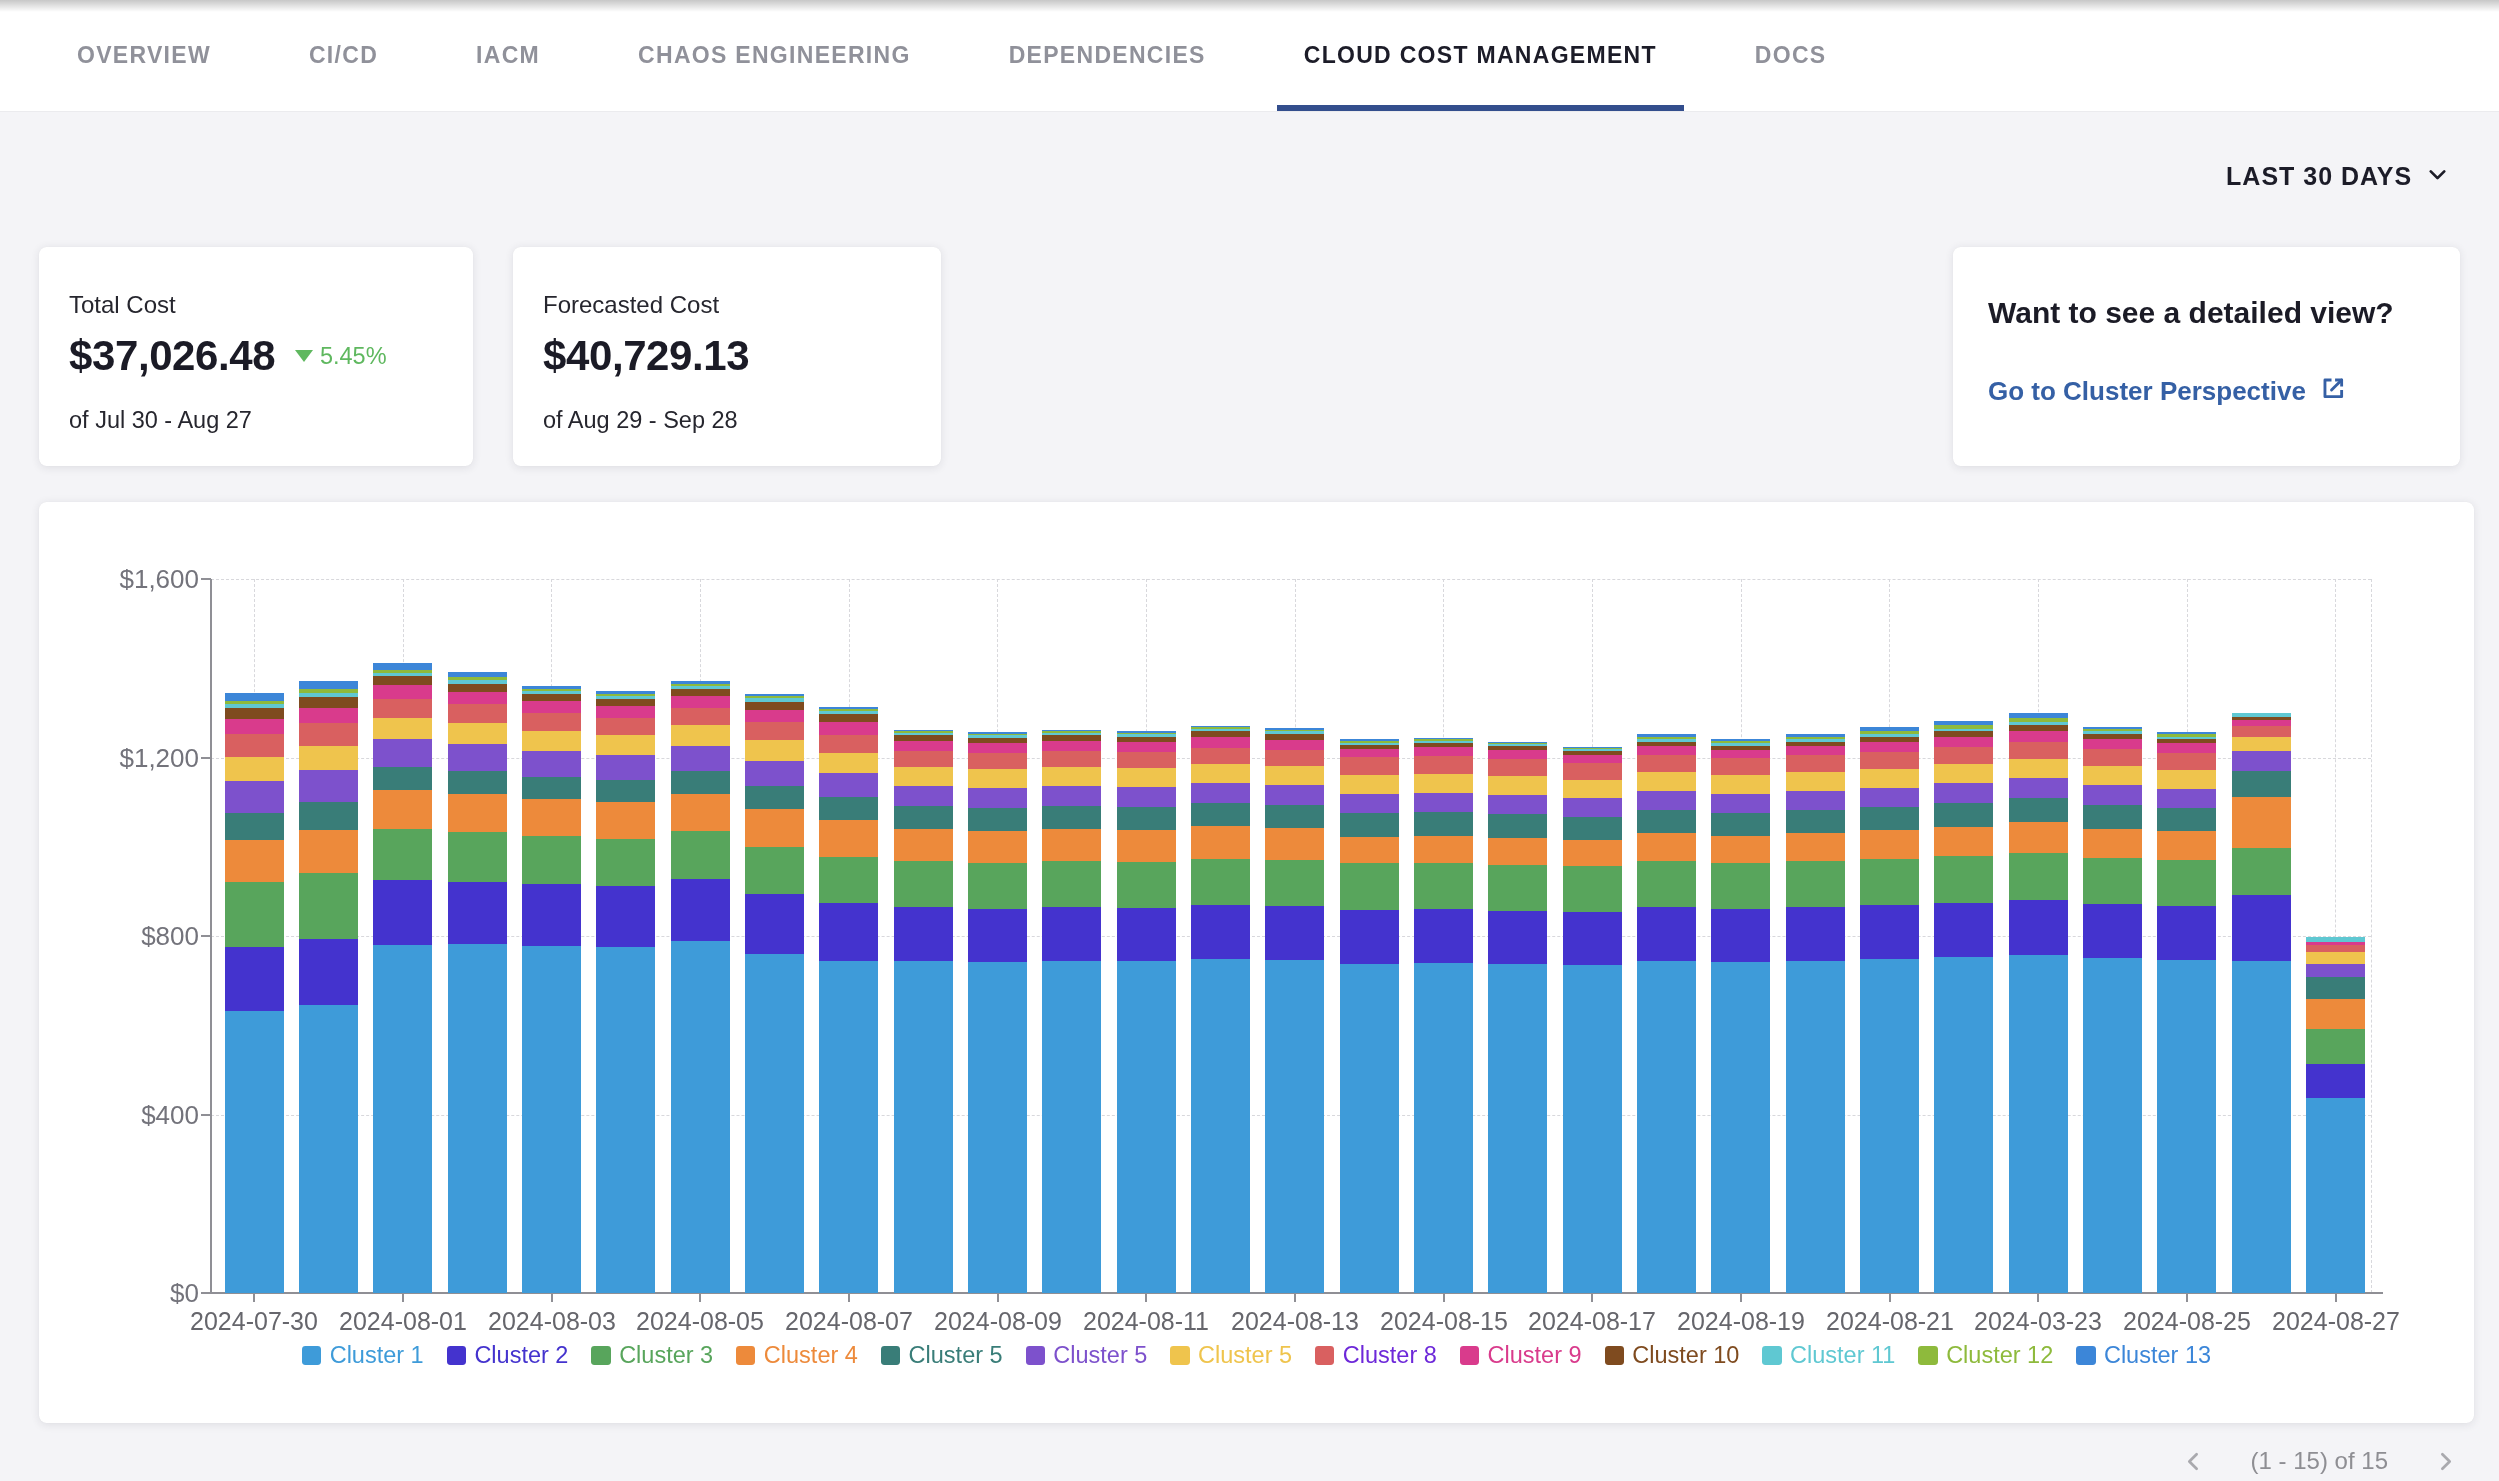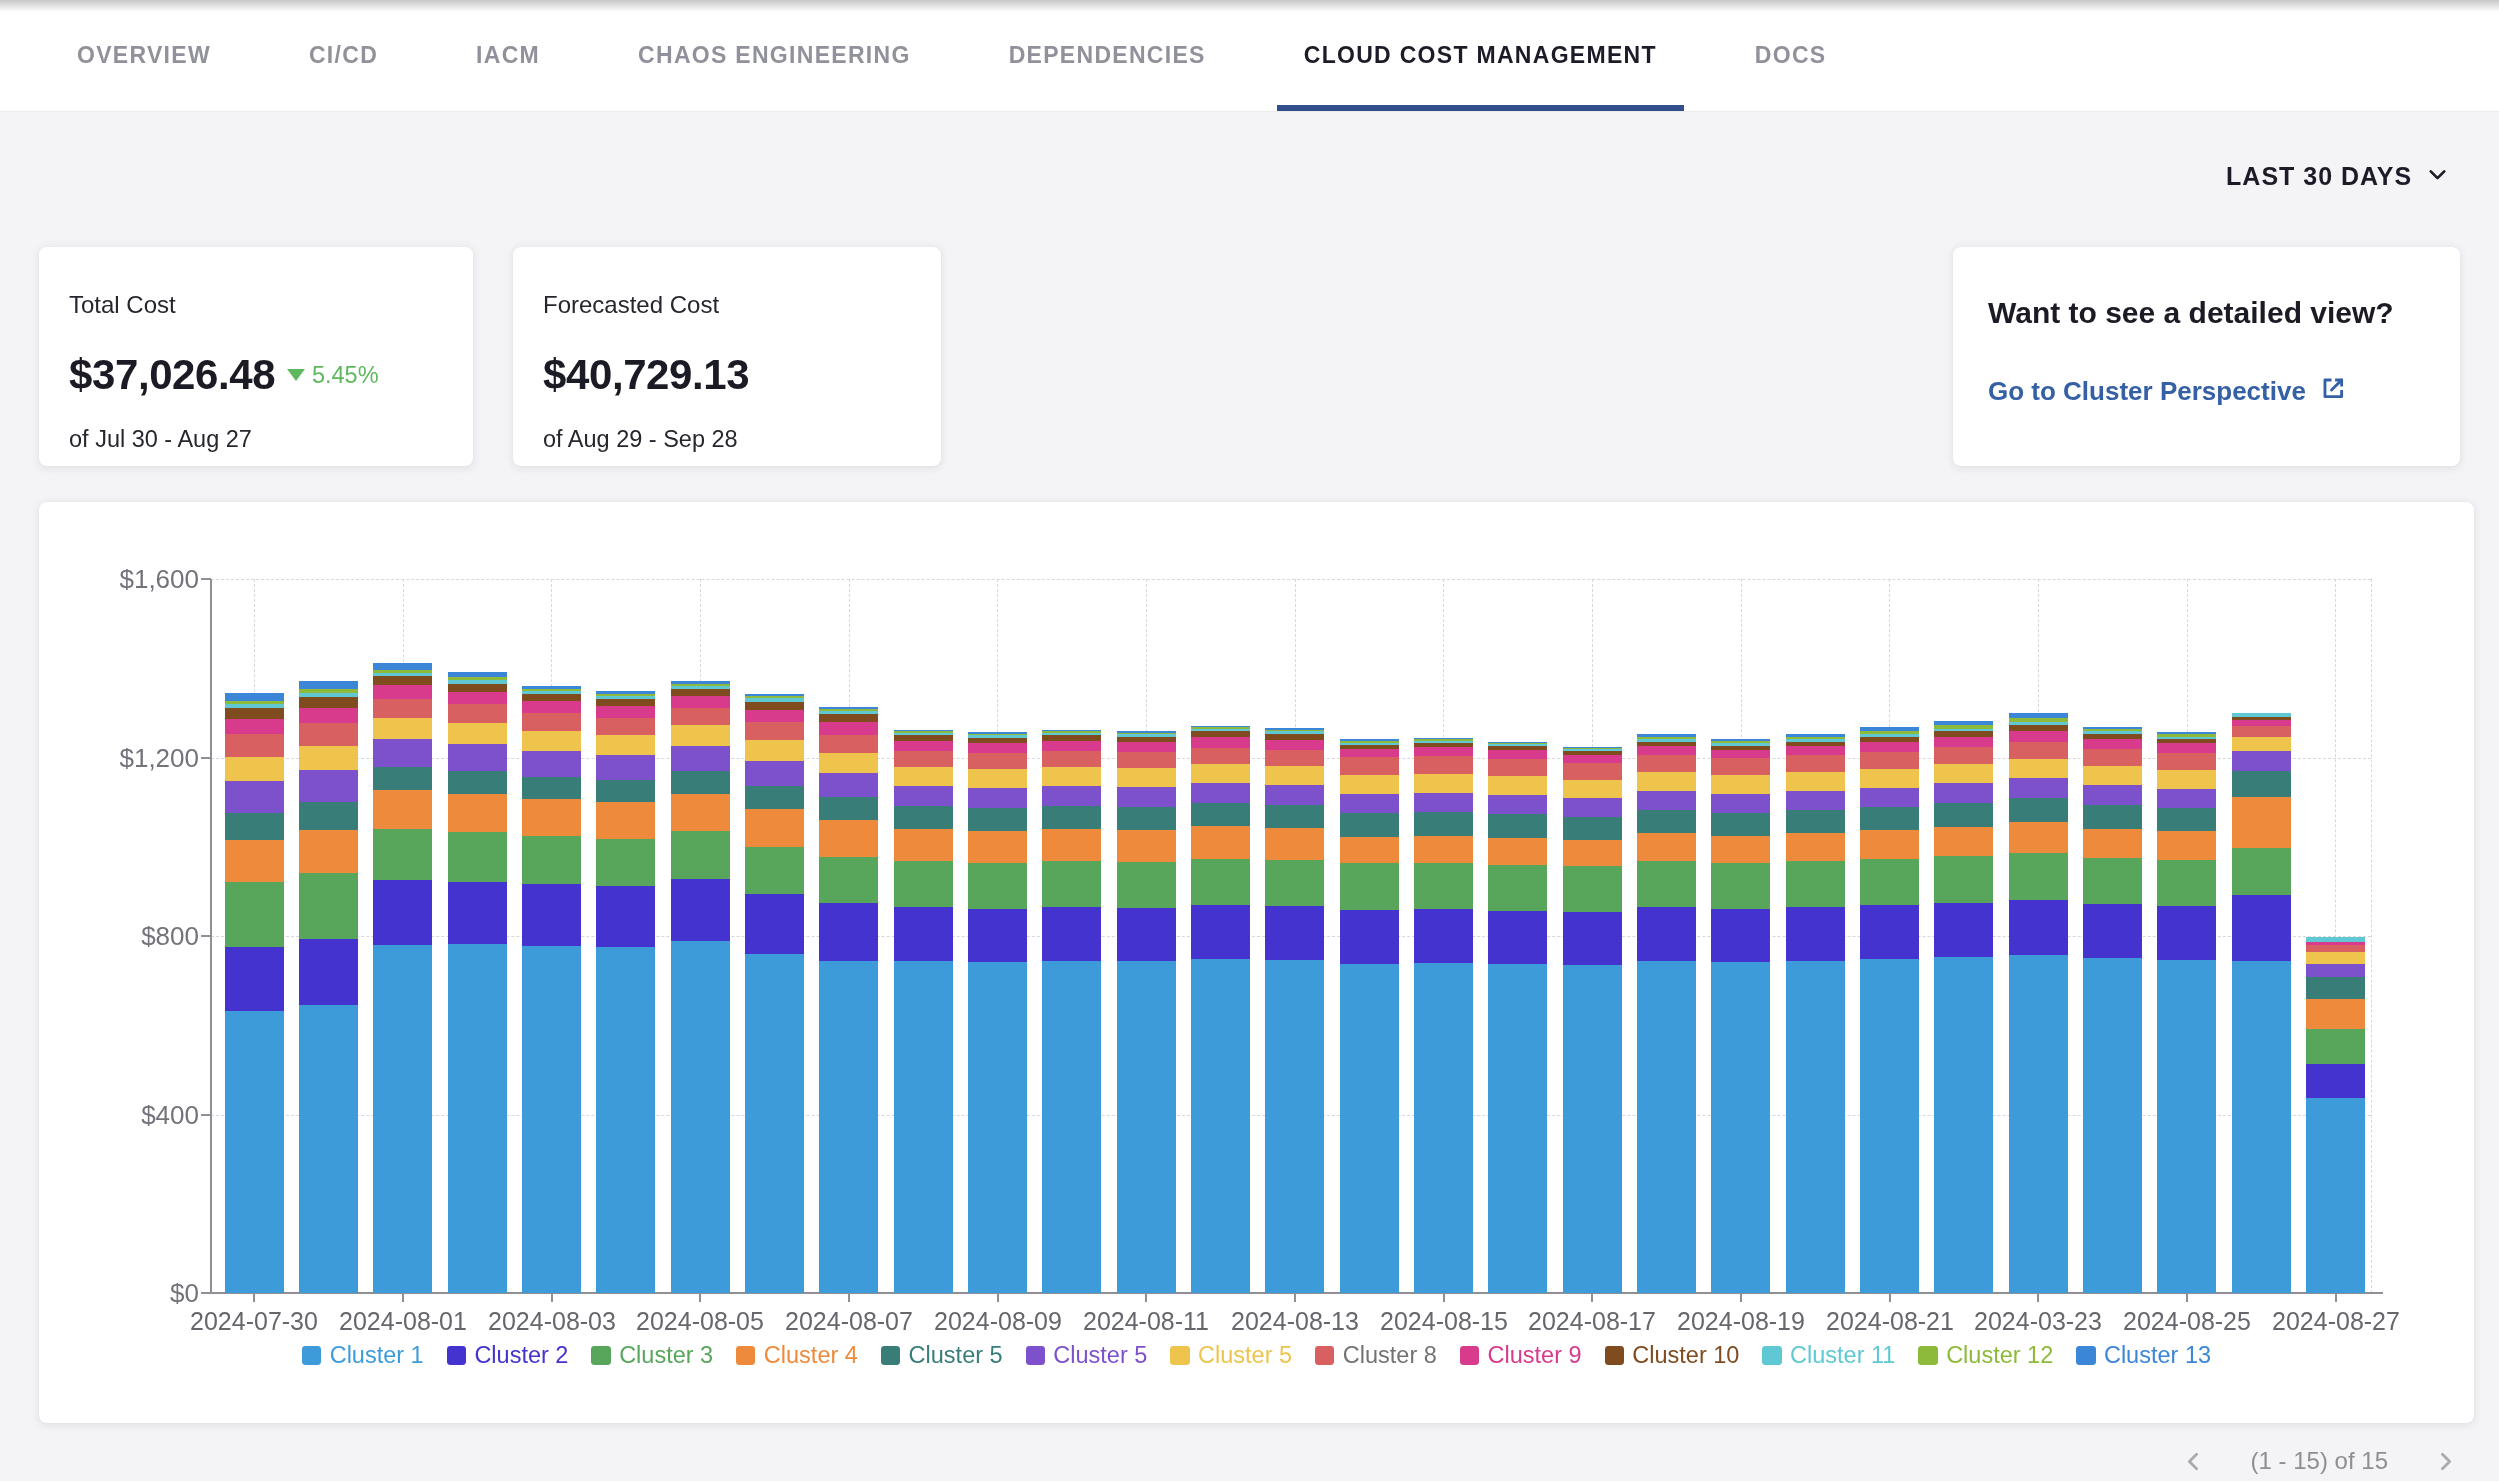--- a/index.html
+++ b/index.html
@@ -26,21 +26,21 @@
 
   
   .card { position:absolute; background:#ffffff; border-radius:7.6px;
     box-shadow:0 1.7px 8.4px rgba(40,41,61,0.10), 0 0 0.8px rgba(40,41,61,0.08); }
   #card-total    { left:39px;  top:247px; width:434px; height:219px; padding:44px 30px 0 30px; }
   #card-forecast { left:513px; top:247px; width:428px; height:219px; padding:44px 30px 0 30px; }
   #card-reco     { left:978px;top:247px; width:465px; height:219px; padding:37px 30px 0 30px; }
   #card-detail   { left:1953px;top:247px; width:507px; height:219px; padding:49px 35px 0 35px; }
 
   .card-title { font-size:24px; color:#26262e; }
-  .big-number-row { display:flex; align-items:center; gap:12px; margin-top:32px;text-align:right; }
+  .big-number-row { display:flex; align-items:center; gap:20px; margin-top:13px;text-align:right; }
   .big-number { font-size:42px; font-weight:700; color:#1b1b26; letter-spacing:-0.4px; }
   .delta { display:flex; align-items:center; gap:6.7px; }
   .tri-down { width:0; height:0; border-left:9.2px solid transparent; border-right:9.2px solid transparent;
     border-top:12.6px solid #5fb85f; display:inline-block; }
   .delta-pct { font-size:23.5px; color:#5fb85f; }
   .period { font-size:23.5px; color:#26262e; margin-top:27px; }
   .reco-sub { font-size:21px; color:#26262e; margin-top:13.4px; }
   .reco-number { font-size:36px; font-weight:700; color:#1b1b26; margin-top:11.8px; }
   .reco-per { font-size:23.5px; color:#26262e; margin-top:18.5px; }
   .detail-title { font-size:30px; font-weight:700; color:#1b1b26; }
@@ -664,21 +664,21 @@
         <div class="legend-item">
           <div class="legend-swatch" style="background: rgb(125, 81, 204);"></div>
           <span class="legend-label" style="color: rgb(125, 81, 204);">Cluster 5</span>
         </div>
         <div class="legend-item">
           <div class="legend-swatch" style="background: rgb(239, 196, 77);"></div>
           <span class="legend-label" style="color: rgb(239, 196, 77);">Cluster 5</span>
         </div>
         <div class="legend-item">
           <div class="legend-swatch" style="background: rgb(217, 96, 96);"></div>
-          <span class="legend-label" style="color: #737373;">Cluster 8</span>
+          <span class="legend-label" style="color: #6d28d9;">Cluster 8</span>
         </div>
         <div class="legend-item">
           <div class="legend-swatch" style="background: rgb(217, 59, 140);"></div>
           <span class="legend-label" style="color: rgb(217, 59, 140);">Cluster 9</span>
         </div>
         <div class="legend-item">
           <div class="legend-swatch" style="background: rgb(127, 75, 31);"></div>
           <span class="legend-label" style="color: rgb(127, 75, 31);">Cluster 10</span>
         </div>
         <div class="legend-item">

